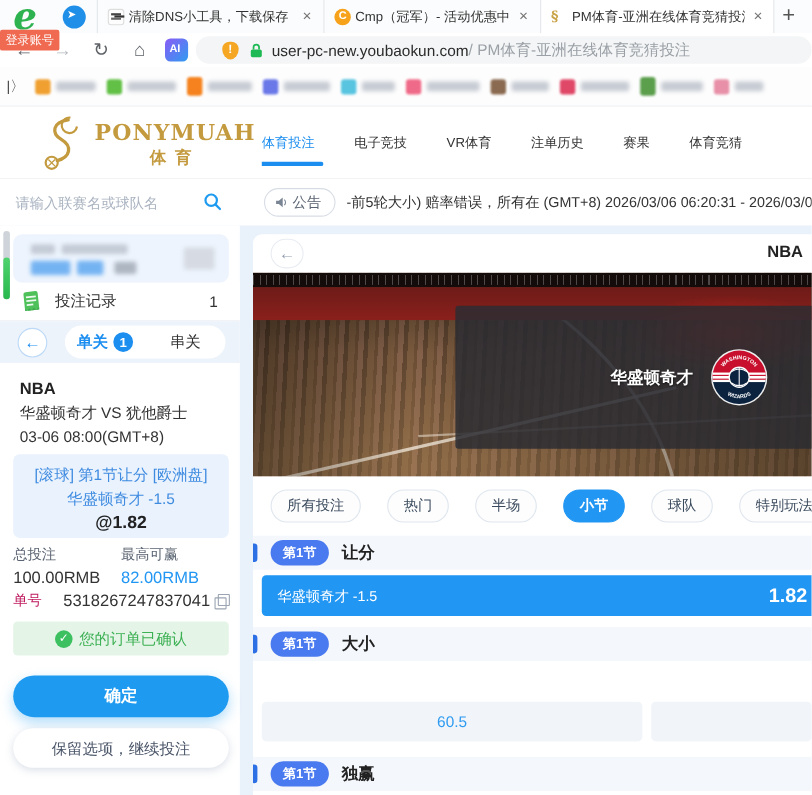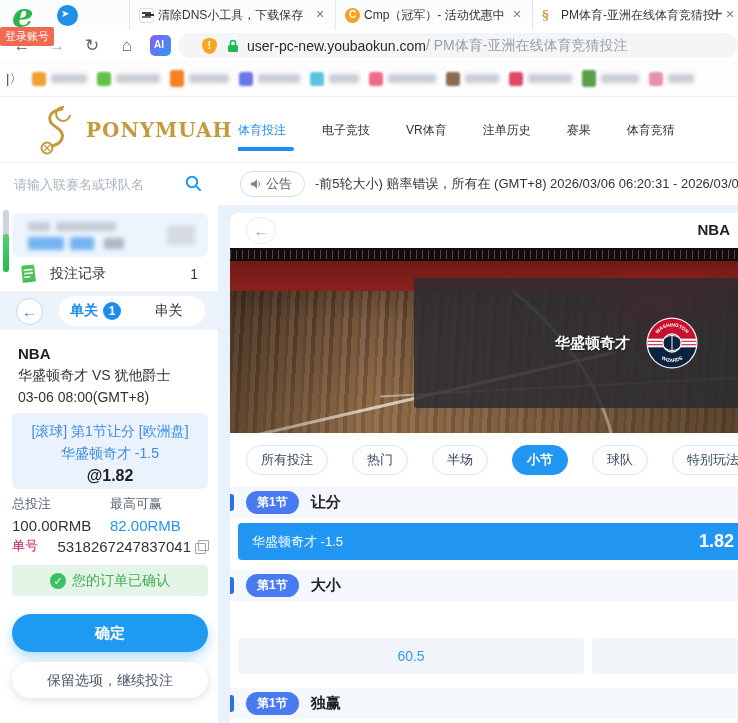--- a/index.html
+++ b/index.html
@@ -6,21 +6,21 @@
   html,body { width:738px; height:723px; overflow:hidden; }
   body { font-family:"Liberation Sans","DejaVu Sans",sans-serif; background:#fff; }
   .screen { position:relative; width:738px; height:723px; background:#fff; }
 
   
   .tabbar { position:absolute; left:0; top:0; width:738px; height:30px; background:#fbfcfd; }
   .browser-logo { position:absolute; left:12px; top:-4px; font-family:"DejaVu Serif",serif; font-weight:bold; font-style:italic; font-size:34px; color:#2fb350; line-height:38px; }
   .login-tip { position:absolute; left:0; top:27px; background:#ef6a50; color:#fff; font-size:11px; padding:2px 5px; border-radius:2px; z-index:30; }
   .tg-icon { position:absolute; left:57px; top:5px; width:21px; height:21px; border-radius:50%; background:#1f8fe8; }
   .tg-icon::before { content:"➤"; position:absolute; left:4px; top:3px; font-size:10px; color:#fff; }
-  .tab { position:absolute; top:0; height:30px; display:flex; align-items:center; padding:0 6px 0 9px; border-left:1px solid #e3e6ea;margin-left:41px; }
+  .tab { position:absolute; top:0; height:30px; display:flex; align-items:center; padding:0 6px 0 9px; border-left:1px solid #e3e6ea; }
   .tab.active { background:#fff; border-right:1px solid #e3e6ea; }
   .tab .title { font-size:12px; color:#333; white-space:nowrap; overflow:hidden; flex:1; margin:0 4px; }
   .tab .close { width:16px; height:16px; color:#777; font-size:14px; line-height:15px; text-align:center; border-radius:3px; flex:none; }
   .fav { width:15px; height:15px; flex:none; border-radius:3px; position:relative; }
   .fav-dns { background:#fdfdfd; border:1px solid #ddd; }
   .fav-dns::before { content:""; position:absolute; left:2px; top:3px; width:9px; height:2px; background:#444; box-shadow:0 4px 0 #666, 3px 2px 0 #333; }
   .fav-cmp { background:#f7a21b; border-radius:50%; }
   .fav-cmp::before { content:"C"; position:absolute; left:4px; top:1px; font-size:10px; font-weight:bold; color:#fff; }
   .fav-pm { color:#c9a245; font-size:13px; font-weight:bold; font-family:"DejaVu Serif",serif; }
   .newtab { position:absolute; right:8px; top:2px; width:26px; height:26px; color:#555; font-size:20px; text-align:center; line-height:25px; }
@@ -240,20 +240,21 @@
   <div class="siteheader">
     <div class="logo">
       <svg class="logo-mark" viewBox="0 0 44 50">
         <path d="M28 4 C14 6 12 16 22 22 C32 28 30 38 18 41" stroke="#c49a3f" stroke-width="3" fill="none" stroke-linecap="round"></path>
         <path d="M30 2 a7 7 0 1 0 6 8" stroke="#c49a3f" stroke-width="2" fill="none"></path>
         <circle cx="13" cy="43" r="5.5" fill="none" stroke="#c49a3f" stroke-width="2"></circle>
         <path d="M10 40 l6 6 M10 46 l6 -6" stroke="#c49a3f" stroke-width="1.2"></path>
       </svg>
       <div class="logo-texts">
         <div class="logo-name">PONYMUAH</div>
+        <div class="logo-sub">体育</div>
       </div>
     </div>
     <div class="topnav">
       <div class="nav-item active">体育投注</div>
       <div class="nav-item">电子竞技</div>
       <div class="nav-item">VR体育</div>
       <div class="nav-item">注单历史</div>
       <div class="nav-item">赛果</div>
       <div class="nav-item">体育竞猜</div>
     </div>

